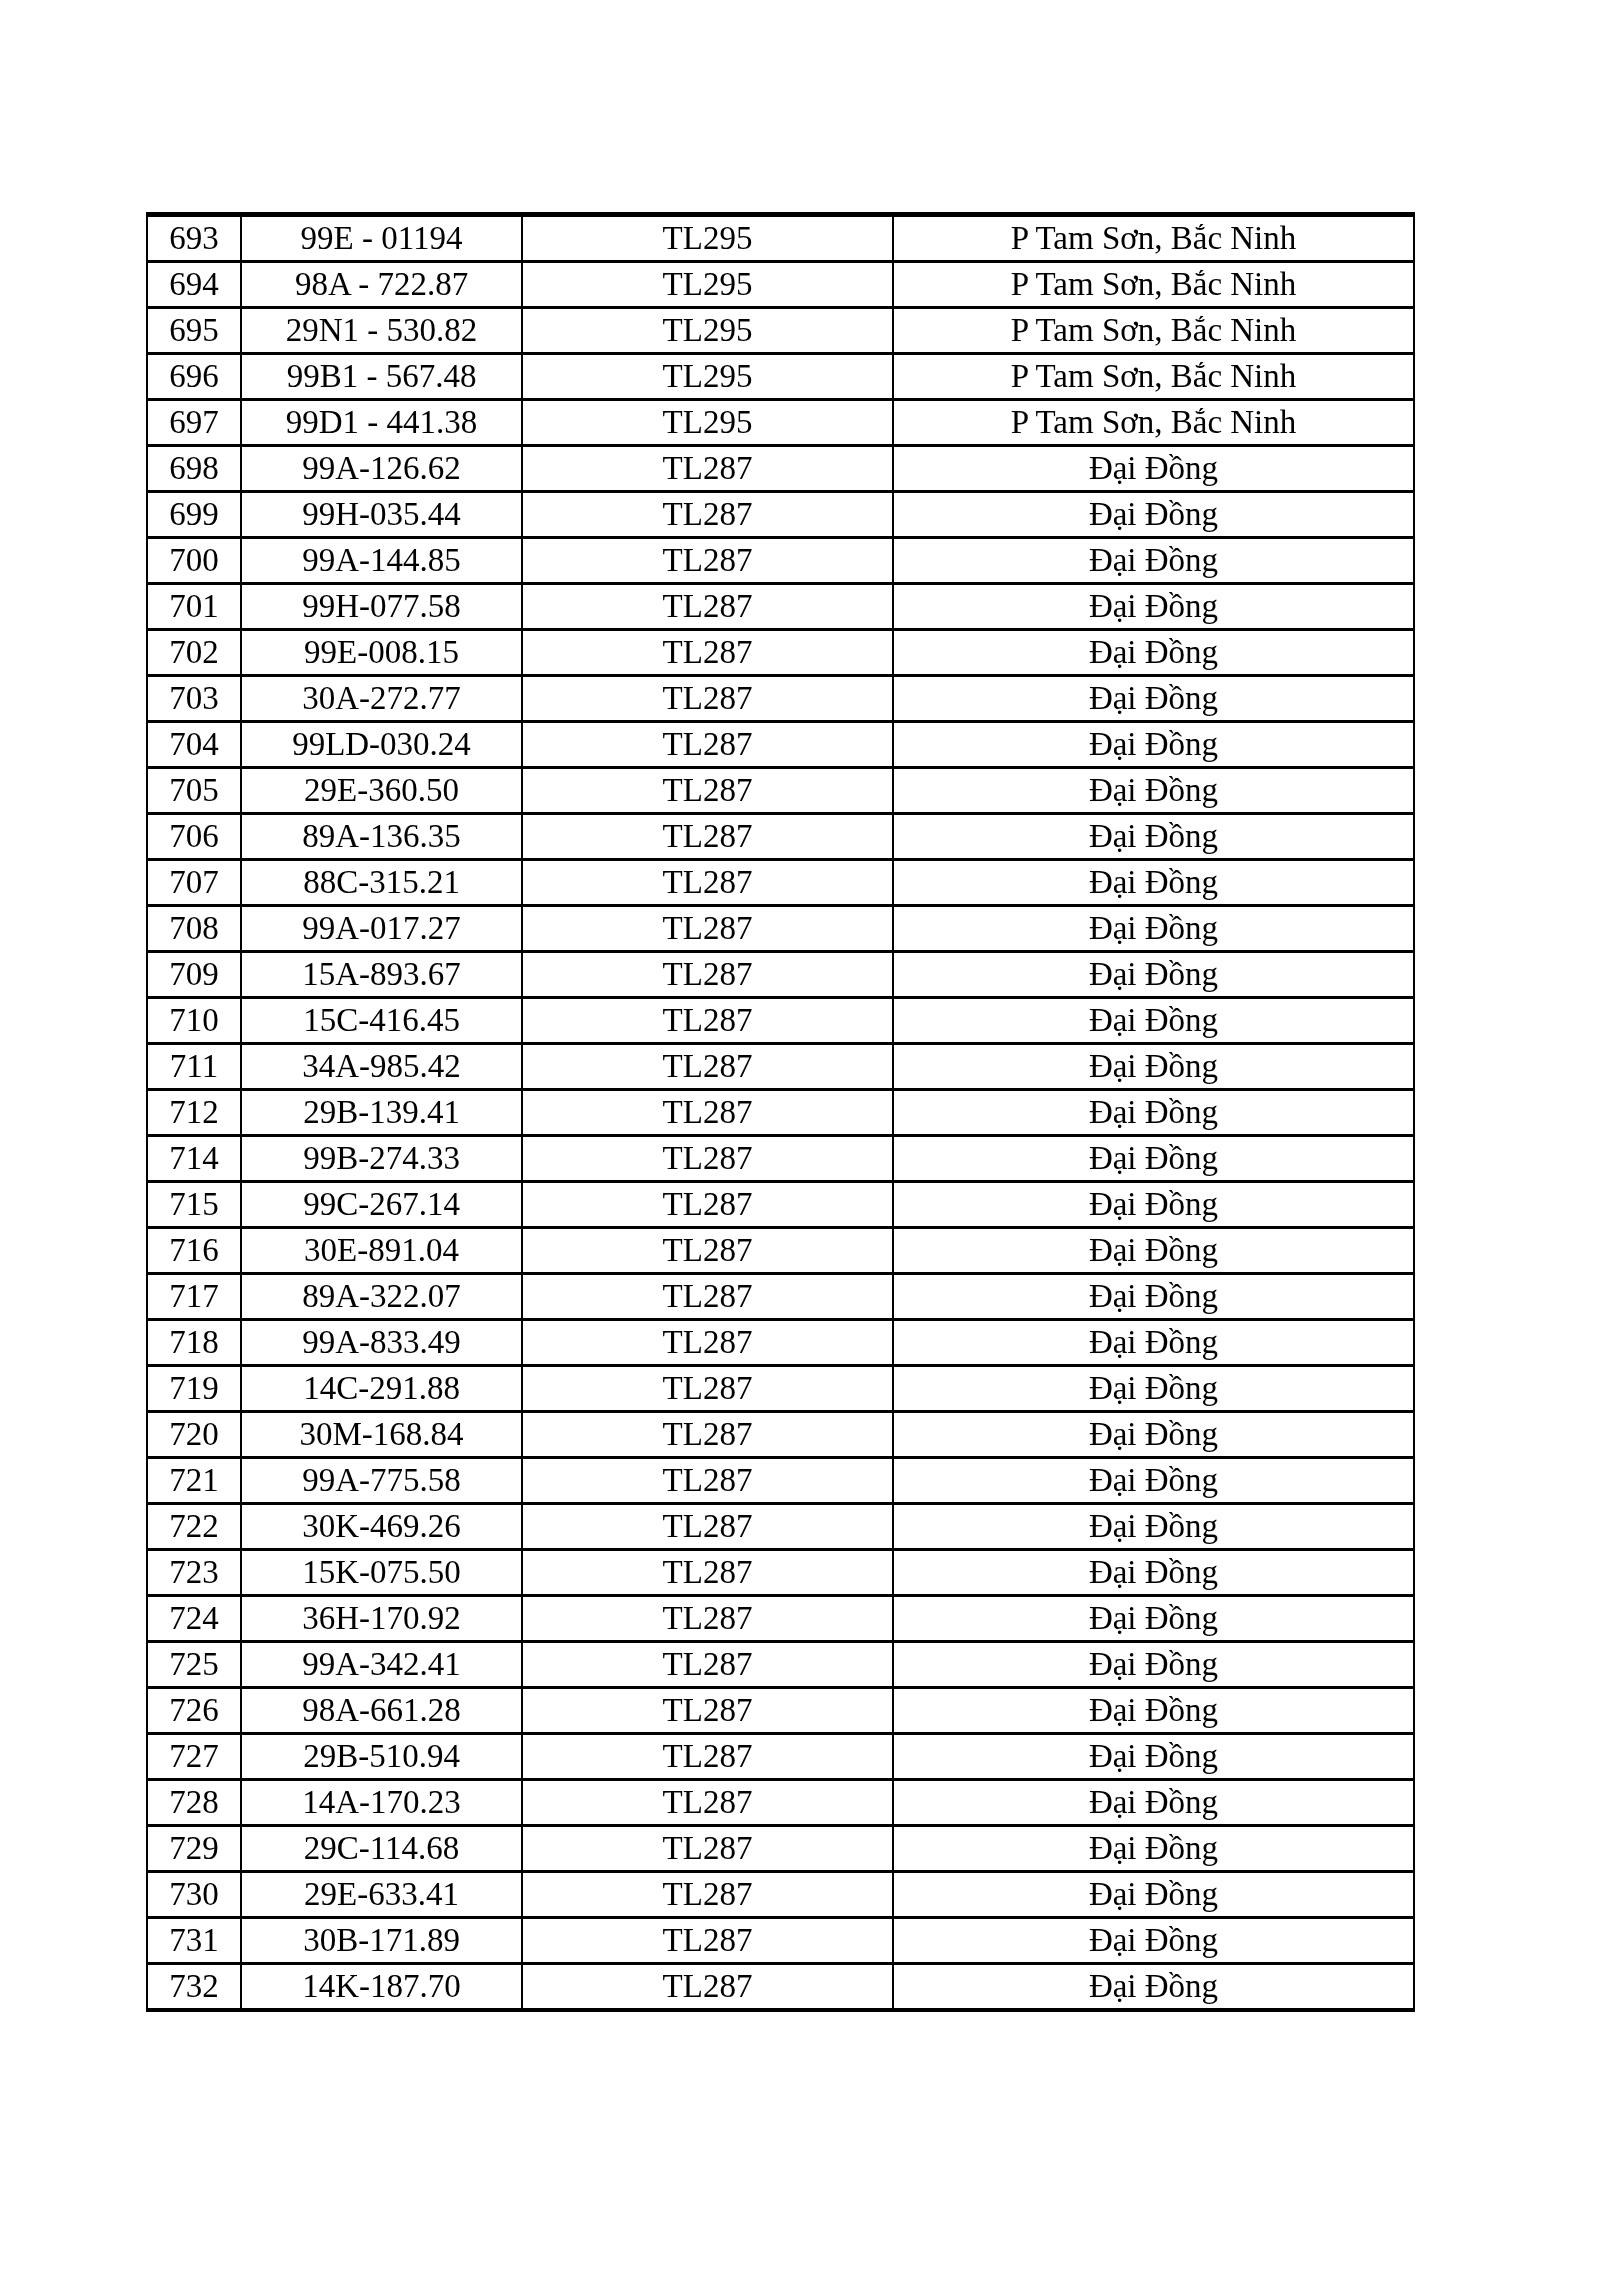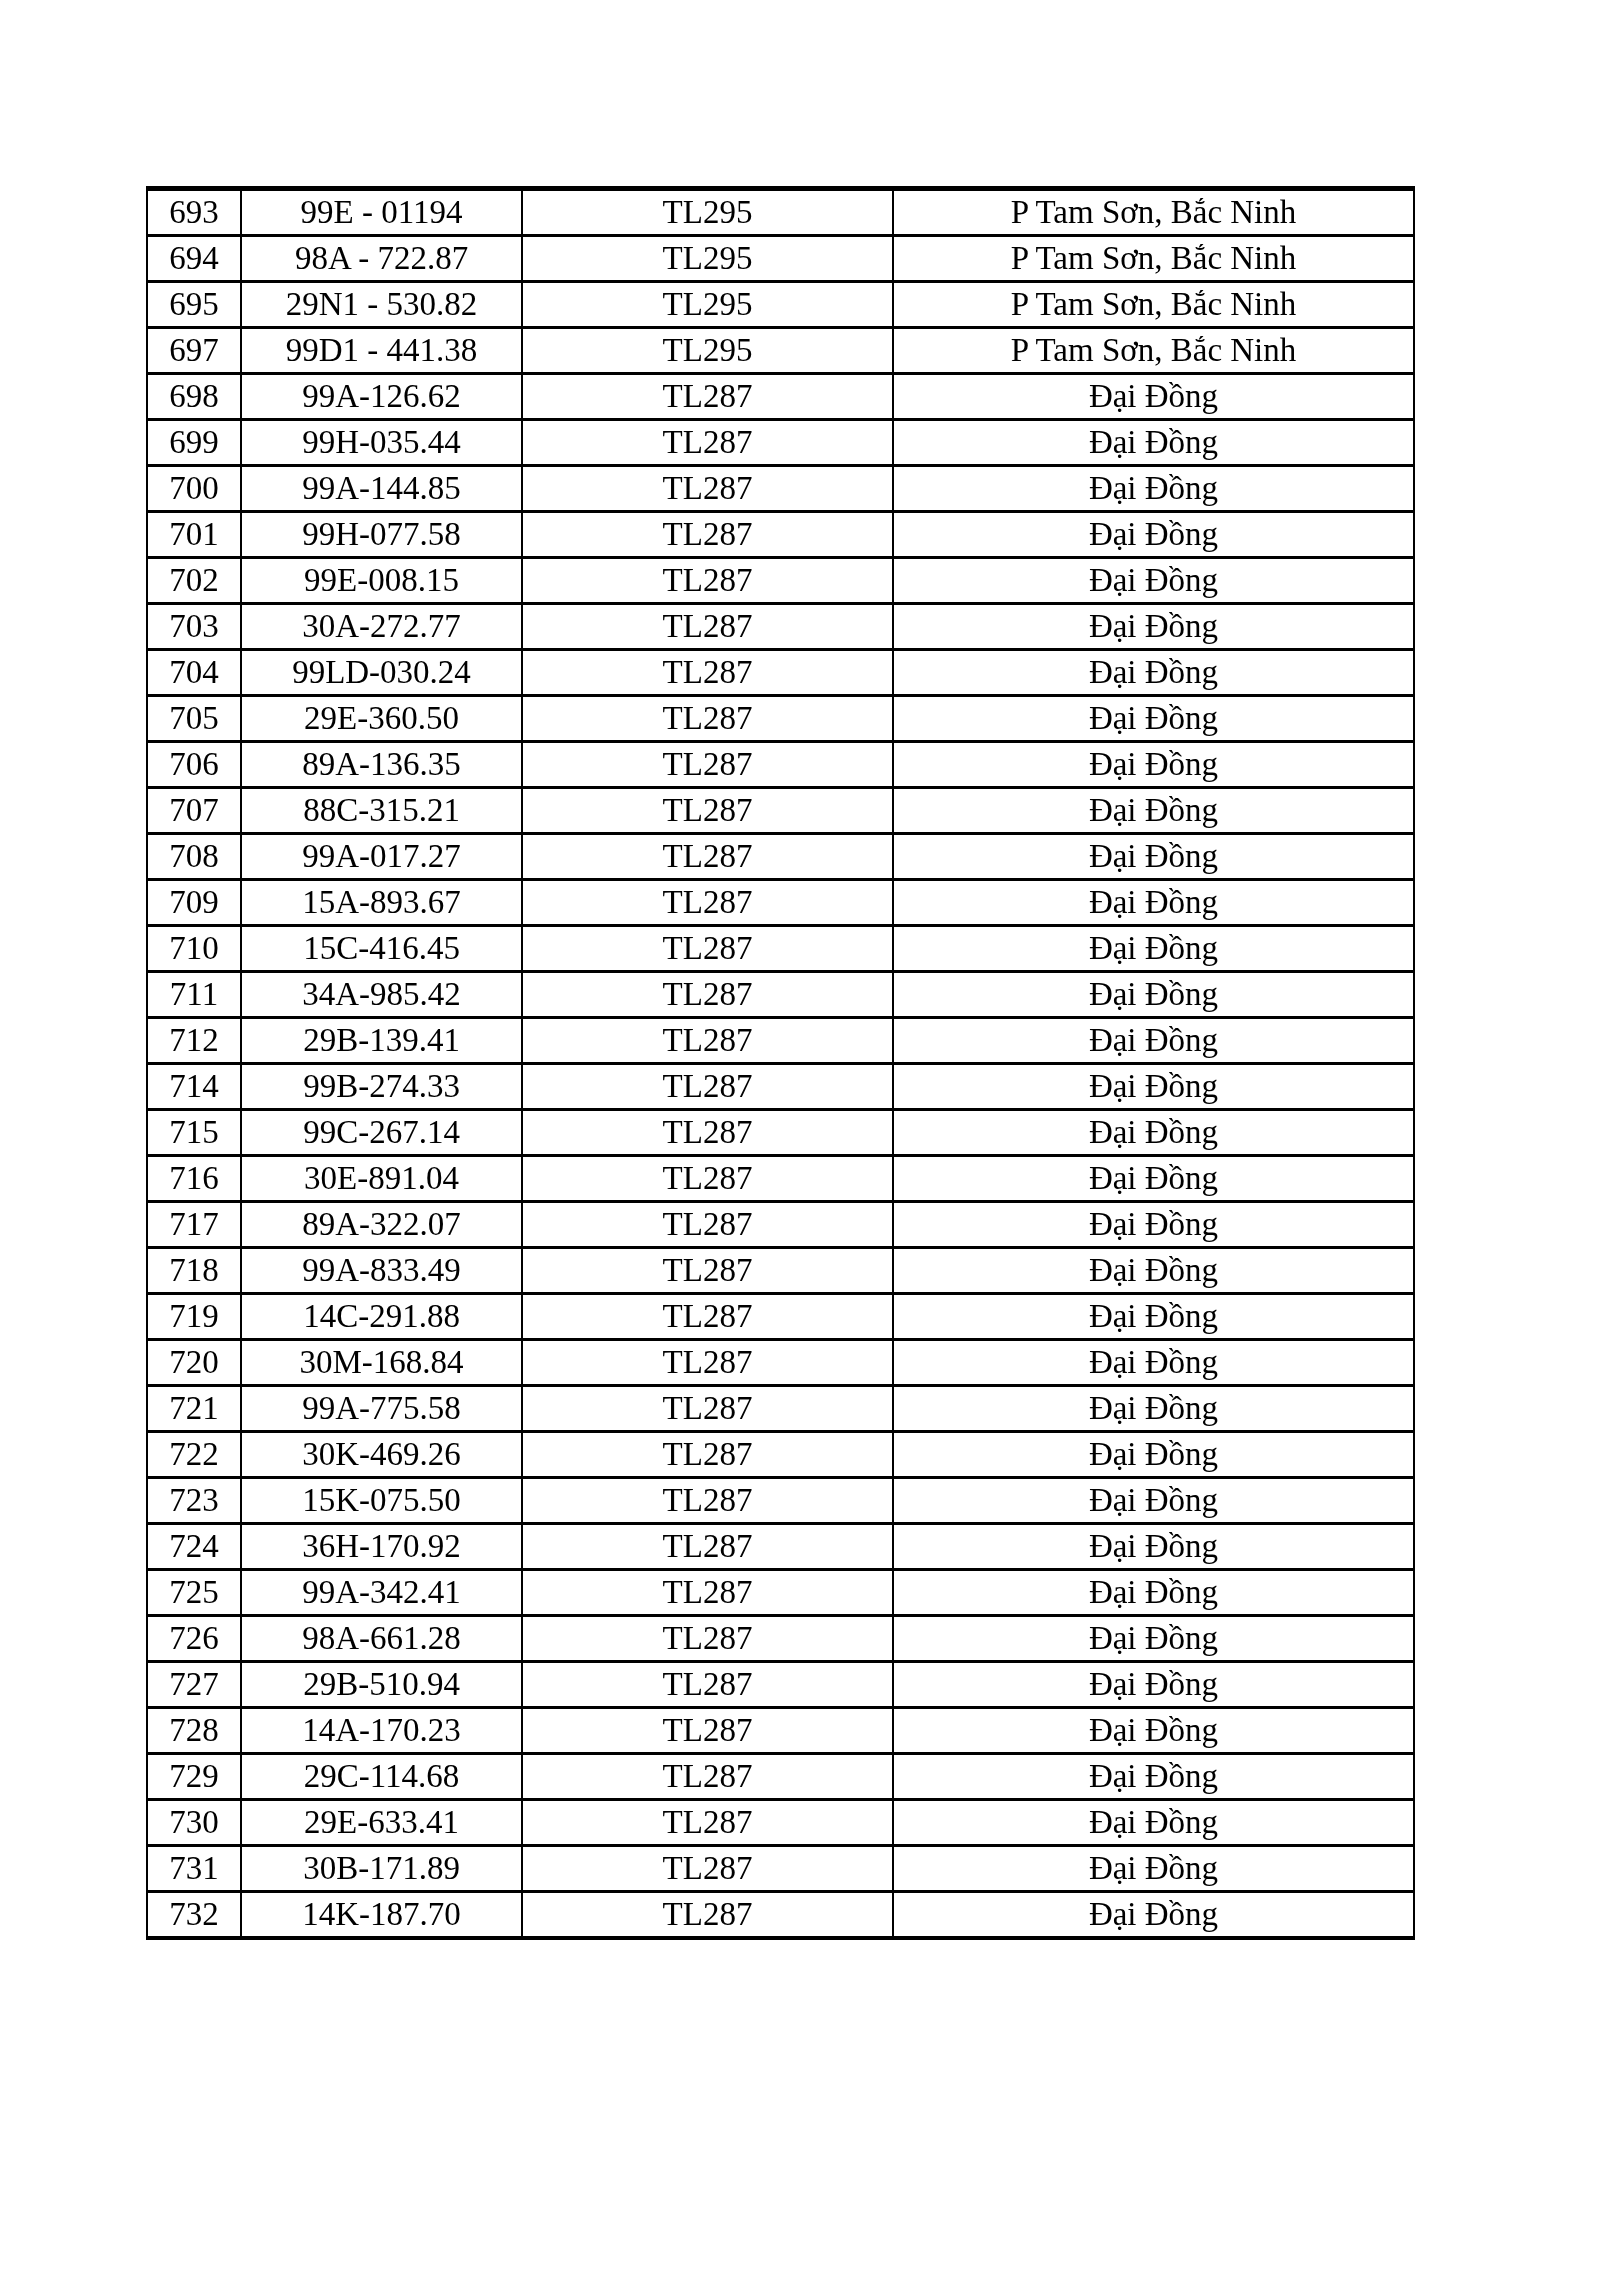--- a/index.html
+++ b/index.html
@@ -10,21 +10,21 @@
   body {
     width: 1623px;
     height: 2295px;
     position: relative;
     font-family: "Liberation Serif", "DejaVu Serif", serif;
     color: #000000;
   }
   .plates-table {
     position: absolute;
     left: 146px;
-    top: 186px;
+    top: 212px;
     width: 1267px;
     table-layout: fixed;
     border-collapse: collapse;
     border: 2.4px solid #000000;
     border-top: 5.7px solid #000000;
     border-bottom: 4.9px solid #000000;
     font-size: 33px;
     line-height: 1;
   }
   .plates-table col.c1 { width: 94px; }
@@ -67,20 +67,26 @@
           <td>TL295</td>
           <td>P Tam Sơn, Bắc Ninh</td>
         </tr>
         <tr>
           <td>695</td>
           <td>29N1 - 530.82</td>
           <td>TL295</td>
           <td>P Tam Sơn, Bắc Ninh</td>
         </tr>
         <tr>
+          <td>696</td>
+          <td>99B1 - 567.48</td>
+          <td>TL295</td>
+          <td>P Tam Sơn, Bắc Ninh</td>
+        </tr>
+        <tr>
           <td>697</td>
           <td>99D1 - 441.38</td>
           <td>TL295</td>
           <td>P Tam Sơn, Bắc Ninh</td>
         </tr>
         <tr>
           <td>698</td>
           <td>99A-126.62</td>
           <td>TL287</td>
           <td>Đại Đồng</td>

